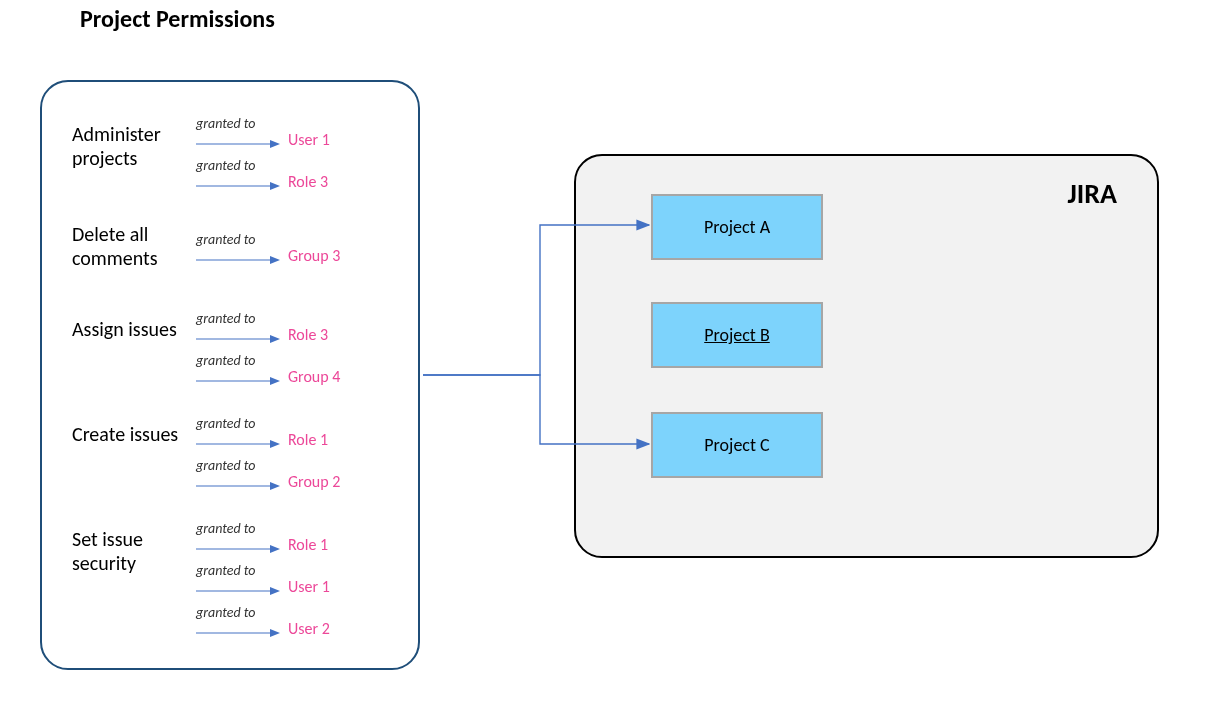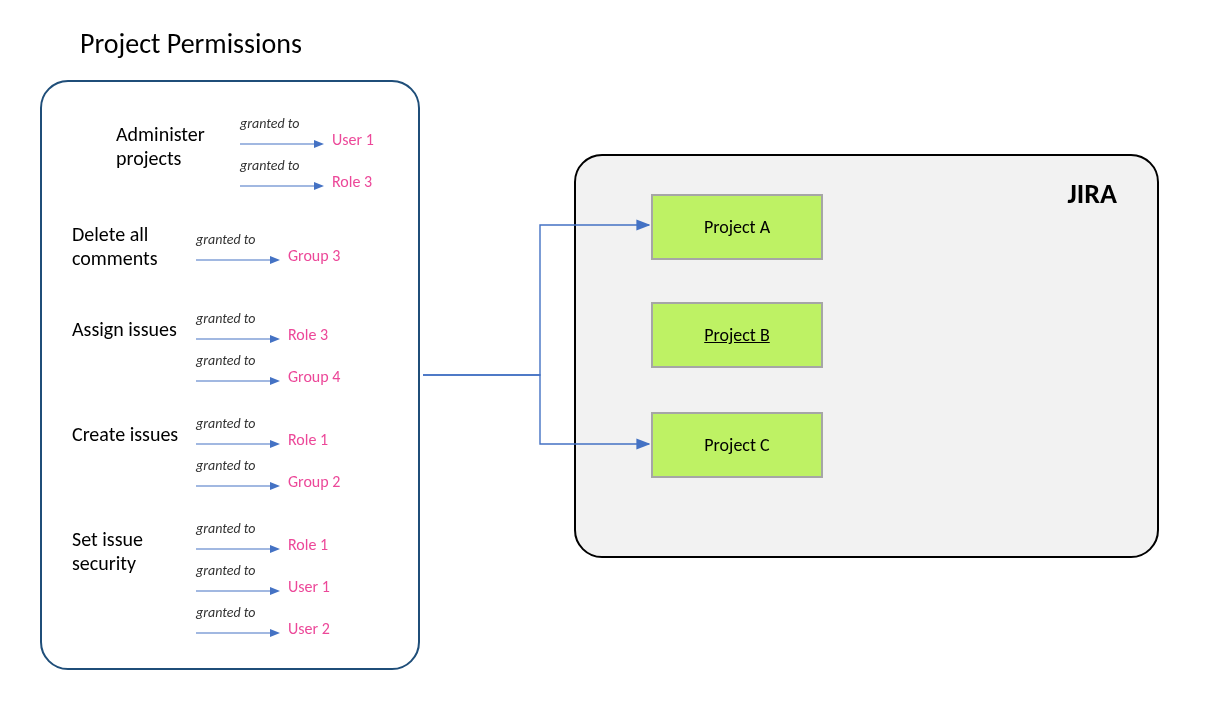--- a/index.html
+++ b/index.html
@@ -5,23 +5,23 @@
   html,body{margin:0;padding:0;}
   body{
     width:1229px;height:709px;
     background:#ffffff;
     font-family:"Calibri","Segoe UI",Arial,sans-serif;
     color:#000;
     position:relative;
   }
   .title{
     position:absolute;
-    left:80px;top:26px;
-    font-size:28px;
-    font-weight:400;
+    left:80px;top:4px;
+    font-size:24px;
+    font-weight:700;
   }
   
   .perm-panel{
     position:absolute;
     left:40px;top:80px;
     width:380px;height:590px;
     border:2.5px solid #1f4e79;
     border-radius:28px;
     background:#ffffff;
     box-sizing:border-box;
@@ -82,41 +82,41 @@
   .jira-title{
     position:absolute;
     right:40px;top:20px;
     font-size:28px;font-weight:700;
     color:#000;
   }
   .project-box{
     position:absolute;
     width:172px;height:66px;
     border:2px solid #a6a6a6;
-    background:#bef264;
+    background:#7dd3fc;
     display:flex;align-items:center;justify-content:center;
     font-size:18px;color:#000;
     box-sizing:border-box;
   }
   
   .connector{
     position:absolute;
     left:0;top:0;
     width:1229px;height:709px;
     pointer-events:none;
   }
 </style>
 </head>
 <body>
 
 <div class="title">Project Permissions</div>
 
 <div class="perm-panel">
 
-  <div class="perm-row" style="top:40px;margin-left:44px;">
+  <div class="perm-row" style="top:40px;">
     <div class="perm-name">Administer projects</div>
     <div class="grants">
       <div class="grant">
         <div class="grant-arrow">
           <span class="grant-label">granted to</span>
           <svg width="84" height="8">
               <line x1="0" y1="4" x2="76" y2="4" stroke="#4472c4" stroke-width="1.2"></line>
               <polygon points="84,4 74,0 74,8" fill="#4472c4"></polygon>
             </svg>
         </div>

